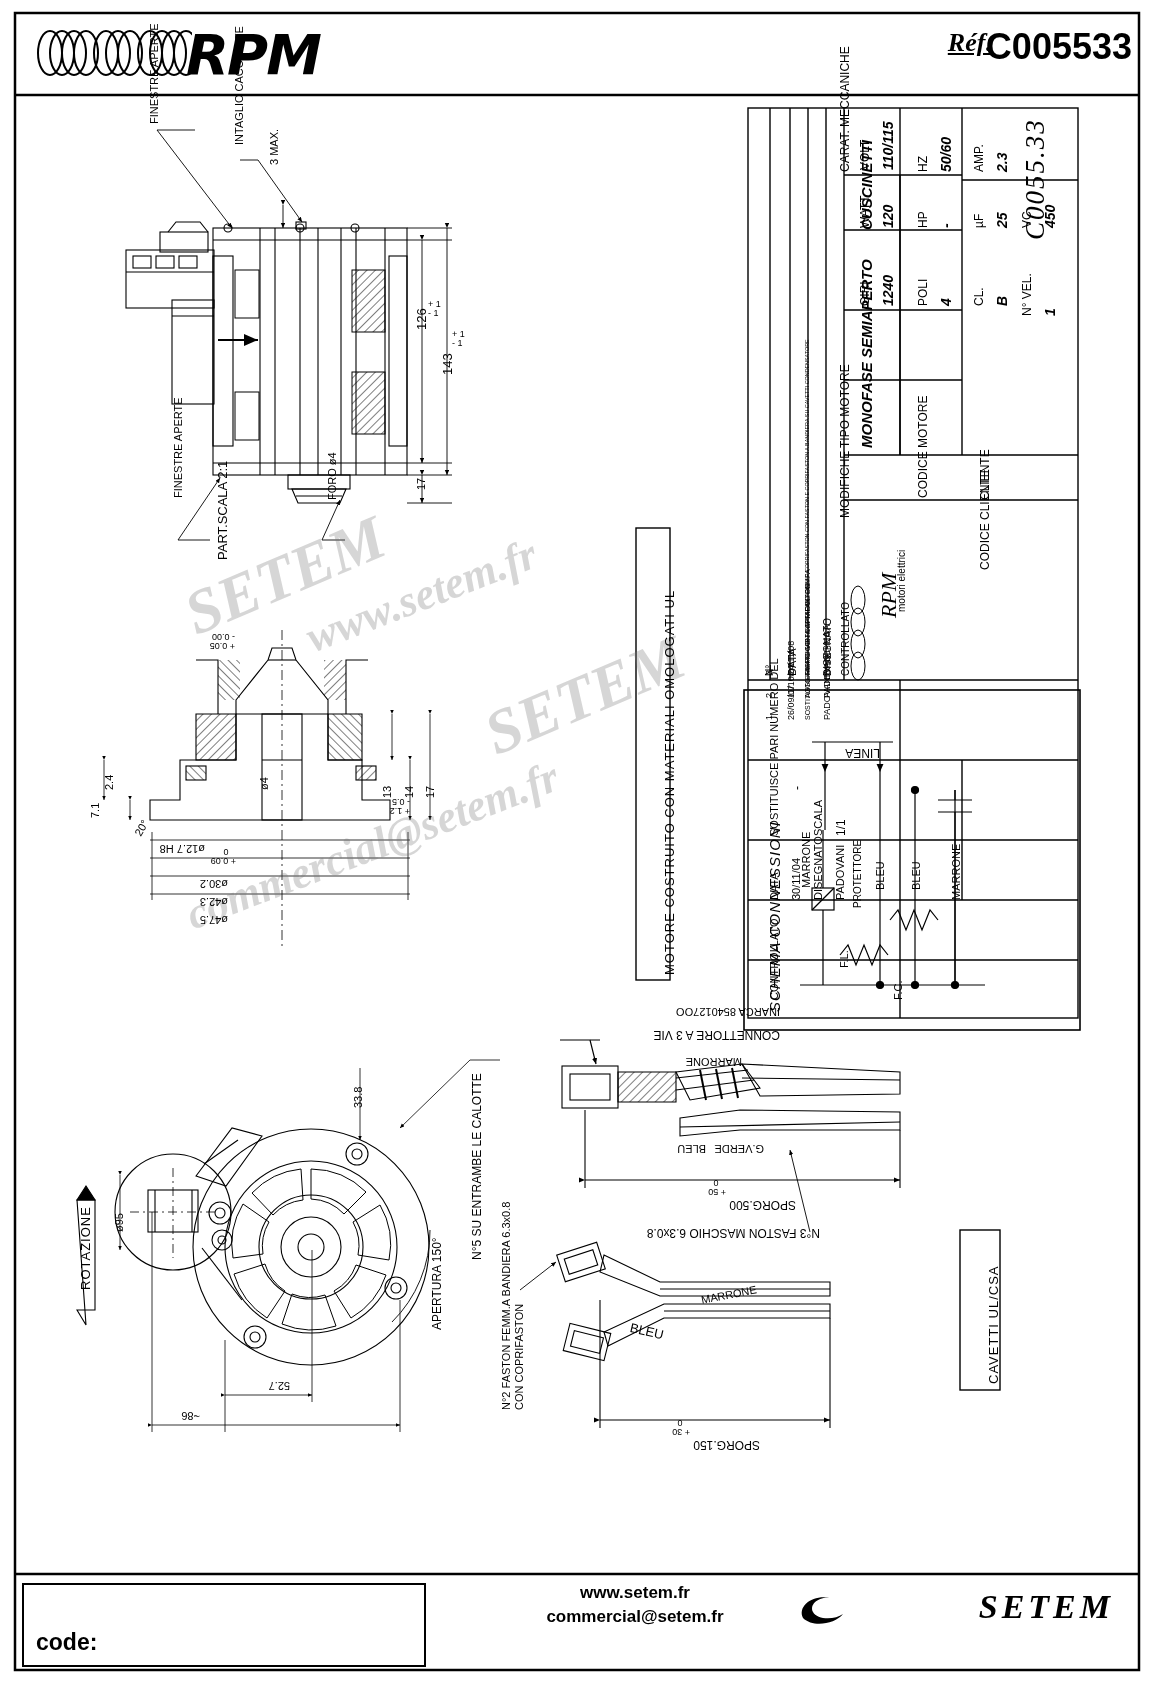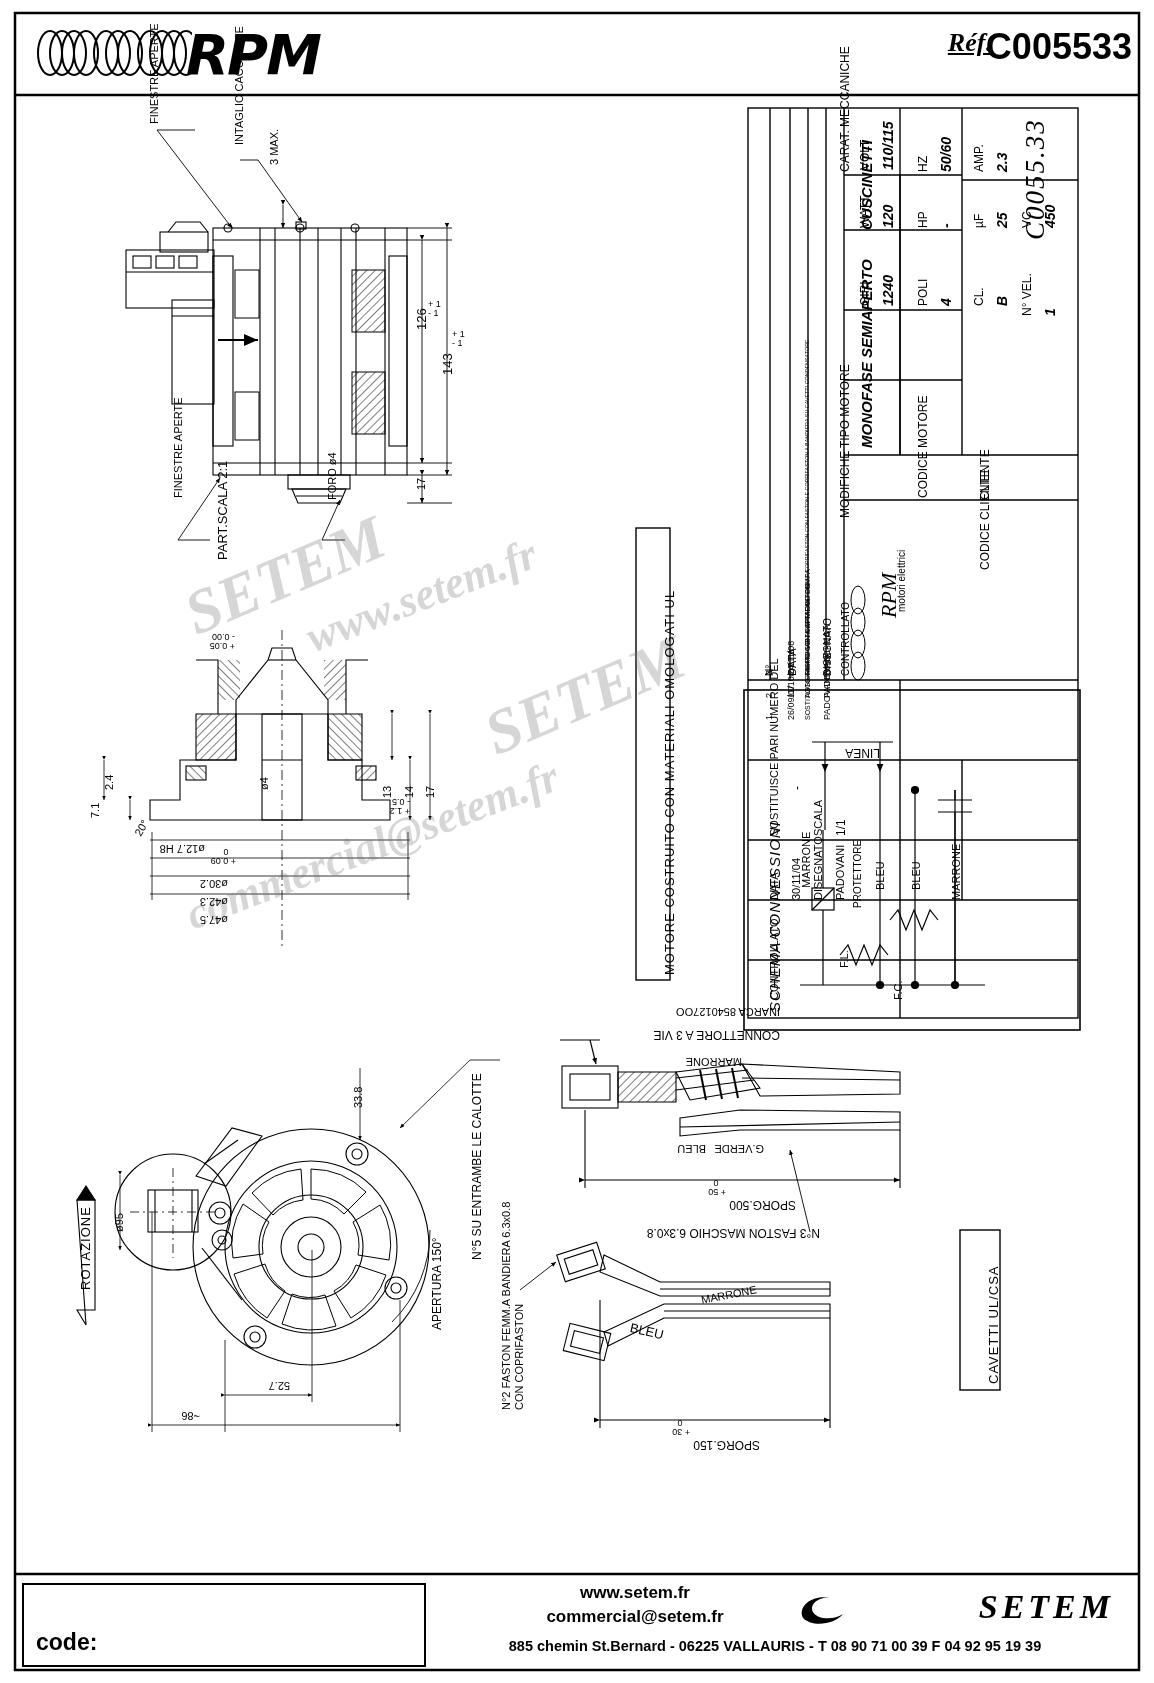--- a/index.html
+++ b/index.html
@@ -487,19 +487,18 @@
   <div class="lbl s11" style="left:790px;top:900px;transform:rotate(-90deg);transform-origin:left top;">30/11/04</div>
   <div class="lbl s11" style="left:812px;top:900px;transform:rotate(-90deg);transform-origin:left top;">DISEGNATO</div>
   <div class="lbl s11" style="left:834px;top:900px;transform:rotate(-90deg);transform-origin:left top;">PADOVANI</div>
   <div class="lbl s11" style="left:768px;top:1000px;transform:rotate(-90deg);transform-origin:left top;">CONTROLLATO</div>
 
   <div class="codebox">
     <div class="code-lab">code:</div>
   </div>
   <div class="fw">www.setem.fr</div>
   <div class="fw" style="top:1607px;">commercial@setem.fr</div>
-  <div class="faddr">885 chemin St.Bernard  -  06225 VALLAURIS  -  T 08 90 71 00 39   F 04 92 95 19 39</div>
   <svg width="70" height="40" style="position:absolute;left:795px;top:1590px;">
     <path d="M8,28 C2,16 18,4 36,8 C24,6 14,14 18,22 C22,30 40,30 48,24 C40,34 18,38 8,28 Z" fill="#000"></path>
   </svg>
   <div class="setem-logo">SETEM</div>
 
 </div>
 
 </body></html>

